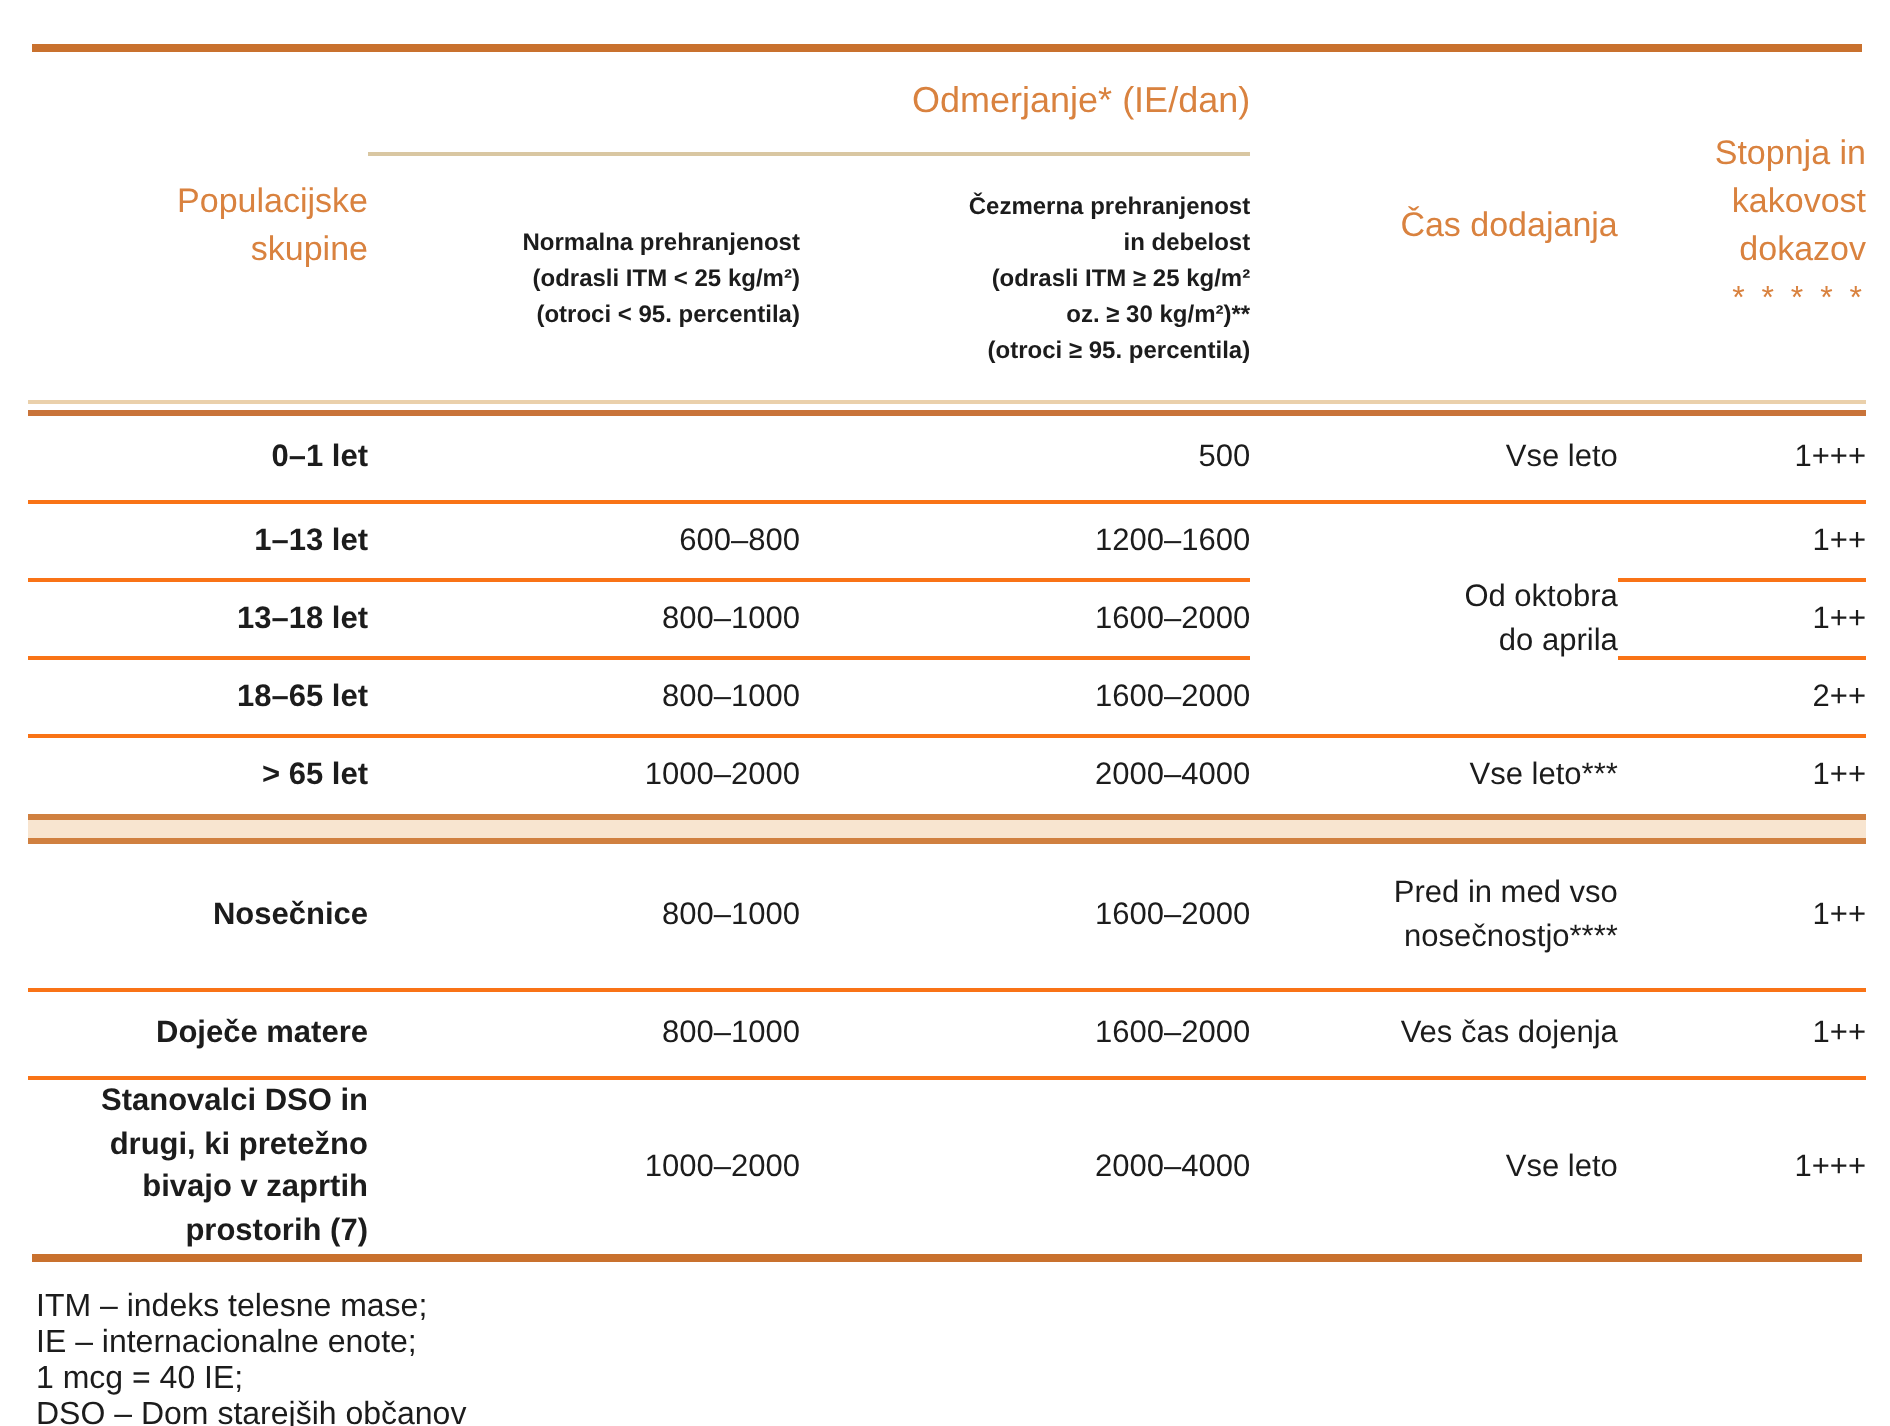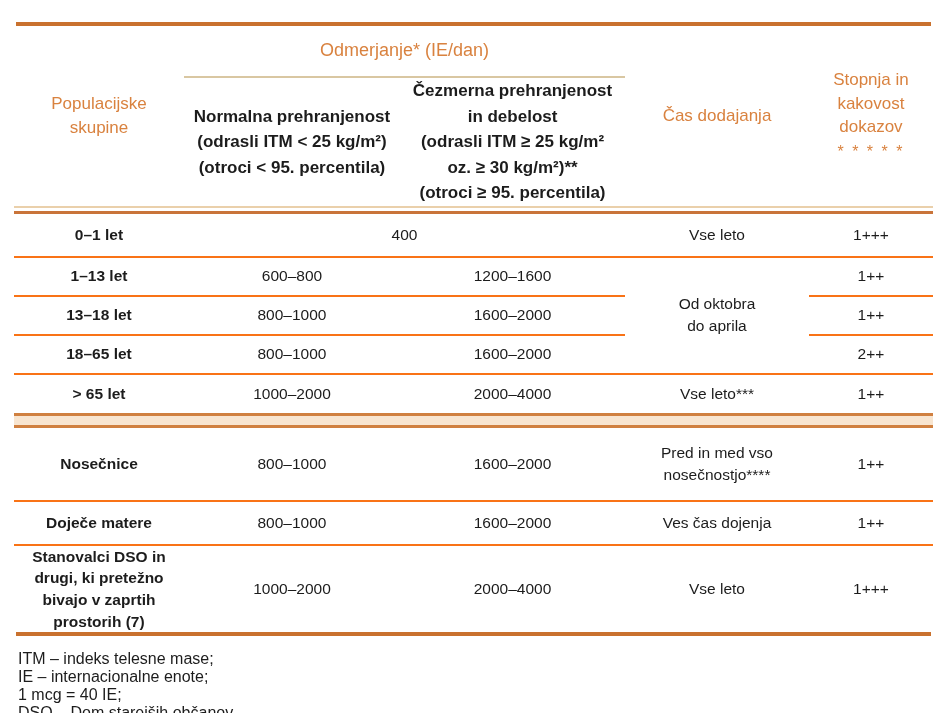--- a/index.html
+++ b/index.html
@@ -13,31 +13,31 @@
 
   
   .title-row{display:flex;gap:16px;margin:2px 4px 12px 6px;font-size:17px;line-height:1.45;}
   .title-label{font-weight:bold;font-style:italic;white-space:nowrap;}
   .title-text{font-style:italic;white-space:pre-line;}
 
   .rule-thick{height:4px;background:#c9712e;margin:0 2px;}
 
   
   table{width:100%;border-collapse:collapse;table-layout:fixed;margin-top:0;}
-  th,td{text-align:center;vertical-align:middle;padding:0;font-size:15.5px;font-weight:normal;line-height:1.4;}
+  th,td{text-align:right;vertical-align:middle;padding:0;font-size:15.5px;font-weight:normal;line-height:1.4;}
   .pre{white-space:pre-line;}
   .accent{color:#d9823f;}
   .lbl{font-weight:bold;}
 
   
   th.odmerjanje{font-size:18px;height:50px;border-bottom:2px solid #d9c7a2;vertical-align:middle;}
   th.pop-header{font-size:17px;}
   th.cas-header{font-size:17px;}
   th.evidence-header{font-size:17px;}
-  th.sub-header{font-weight:bold;font-size:17px;height:122px;line-height:1.5;}
+  th.sub-header{font-weight:bold;font-size:12px;height:122px;line-height:1.5;}
   .stars{display:block;font-size:16px;letter-spacing:2px;margin-top:2px;}
 
   
   tr.hdr-rule td{height:3px;border-top:2px solid #ead0ab;border-bottom:3px solid #c9743a;}
 
   
   td.sep{border-bottom:2px solid #f97316;}
   tr.r-first td{height:42px;}
   tr.r-mid td{height:37px;}
   tr.r-65 td{height:38px;}
@@ -90,21 +90,21 @@
 oz. ≥ 30 kg/m²)**
 (otroci ≥ 95. percentila)</th>
       </tr>
       <tr class="hdr-rule">
         <td colspan="5"></td>
       </tr>
     </thead>
     <tbody>
       <tr class="r-first">
         <td class="lbl sep">0–1 let</td>
-        <td colspan="2" class="sep">400</td>
+        <td colspan="2" class="sep">500</td>
         <td class="sep">Vse leto</td>
         <td class="sep">1+++</td>
       </tr>
       <tr class="r-mid">
         <td class="lbl sep">1–13 let</td>
         <td class="sep">600–800</td>
         <td class="sep">1200–1600</td>
         <td rowspan="3" class="pre sep">Od oktobra
 do aprila</td>
         <td class="sep">1++</td>

